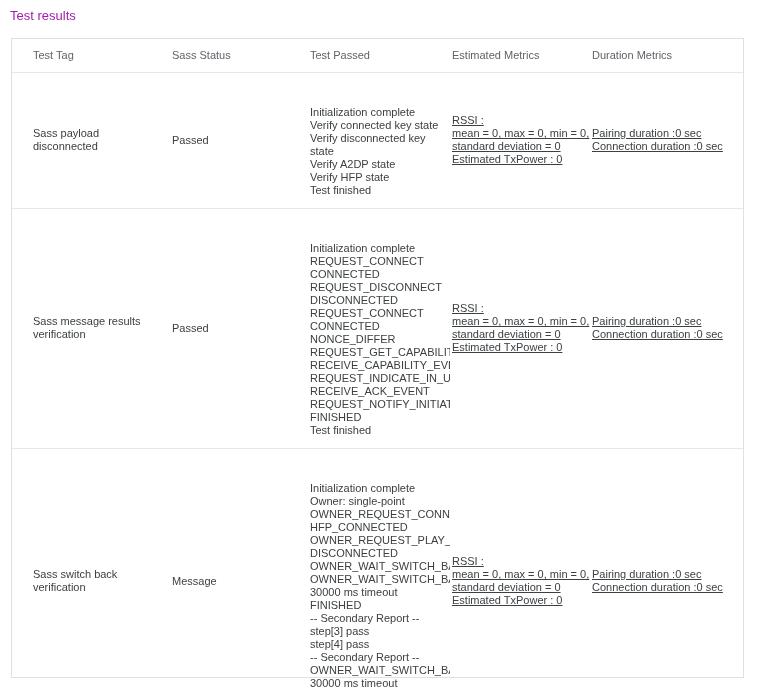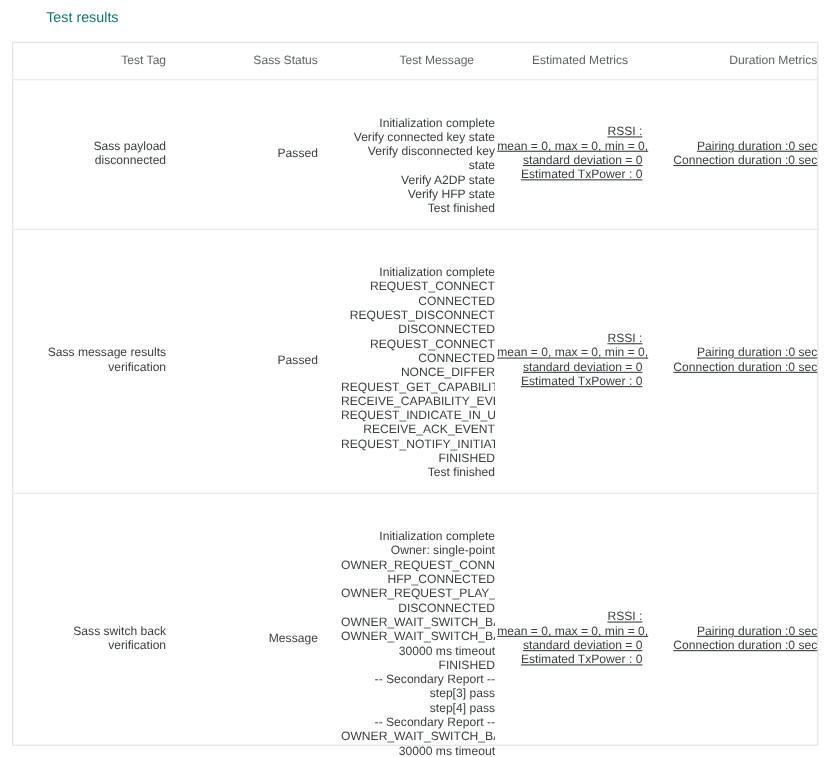--- a/index.html
+++ b/index.html
@@ -7,39 +7,39 @@
   body {
     width: 757px; height: 688px;
     background: #ffffff;
     font-family: "Liberation Sans", sans-serif;
     color: #3c4043;
     position: relative;
     overflow: hidden;
   }
   .page-title {
     position: absolute; left: 10px; top: 8px;
-    font-size: 13px; font-weight: 500; color: #0f766e; margin-left: 32px;
+    font-size: 13px; font-weight: 500; color: #a21caf;
   }
   .table-card {
     position: absolute; left: 11px; top: 38px;
     width: 733px; height: 640px;
     border: 1px solid #e0e0e0;
     background: #fff;
   }
   table.results {
     width: 100%;
     border-collapse: collapse;
     table-layout: fixed;
   }
   col.c1 { width: 139px; }
   col.c2 { width: 138px; }
   col.c3 { width: 142px; }
   col.c4 { width: 140px; }
   th, td {
-    text-align: right;
+    text-align: left;
     vertical-align: middle;
     padding: 0 0 0 21px;
     border-bottom: 1px solid #e7e7e7;
     font-size: 11px;
   }
   thead th {
     height: 33px;
     font-weight: 400;
     color: #5f6368;
   }
@@ -83,21 +83,21 @@
       <col class="c1">
         <col class="c2">
         <col class="c3">
         <col class="c4">
         <col class="c5">
     </colgroup>
     <thead>
       <tr>
         <th>Test Tag</th>
         <th>Sass Status</th>
-        <th>Test Message</th>
+        <th>Test Passed</th>
         <th>Estimated Metrics</th>
         <th>Duration Metrics</th>
       </tr>
     </thead>
     <tbody>
       <tr>
         <td>Sass payload disconnected</td>
         <td>Passed</td>
         <td>
             <div class="msg">Initialization complete

